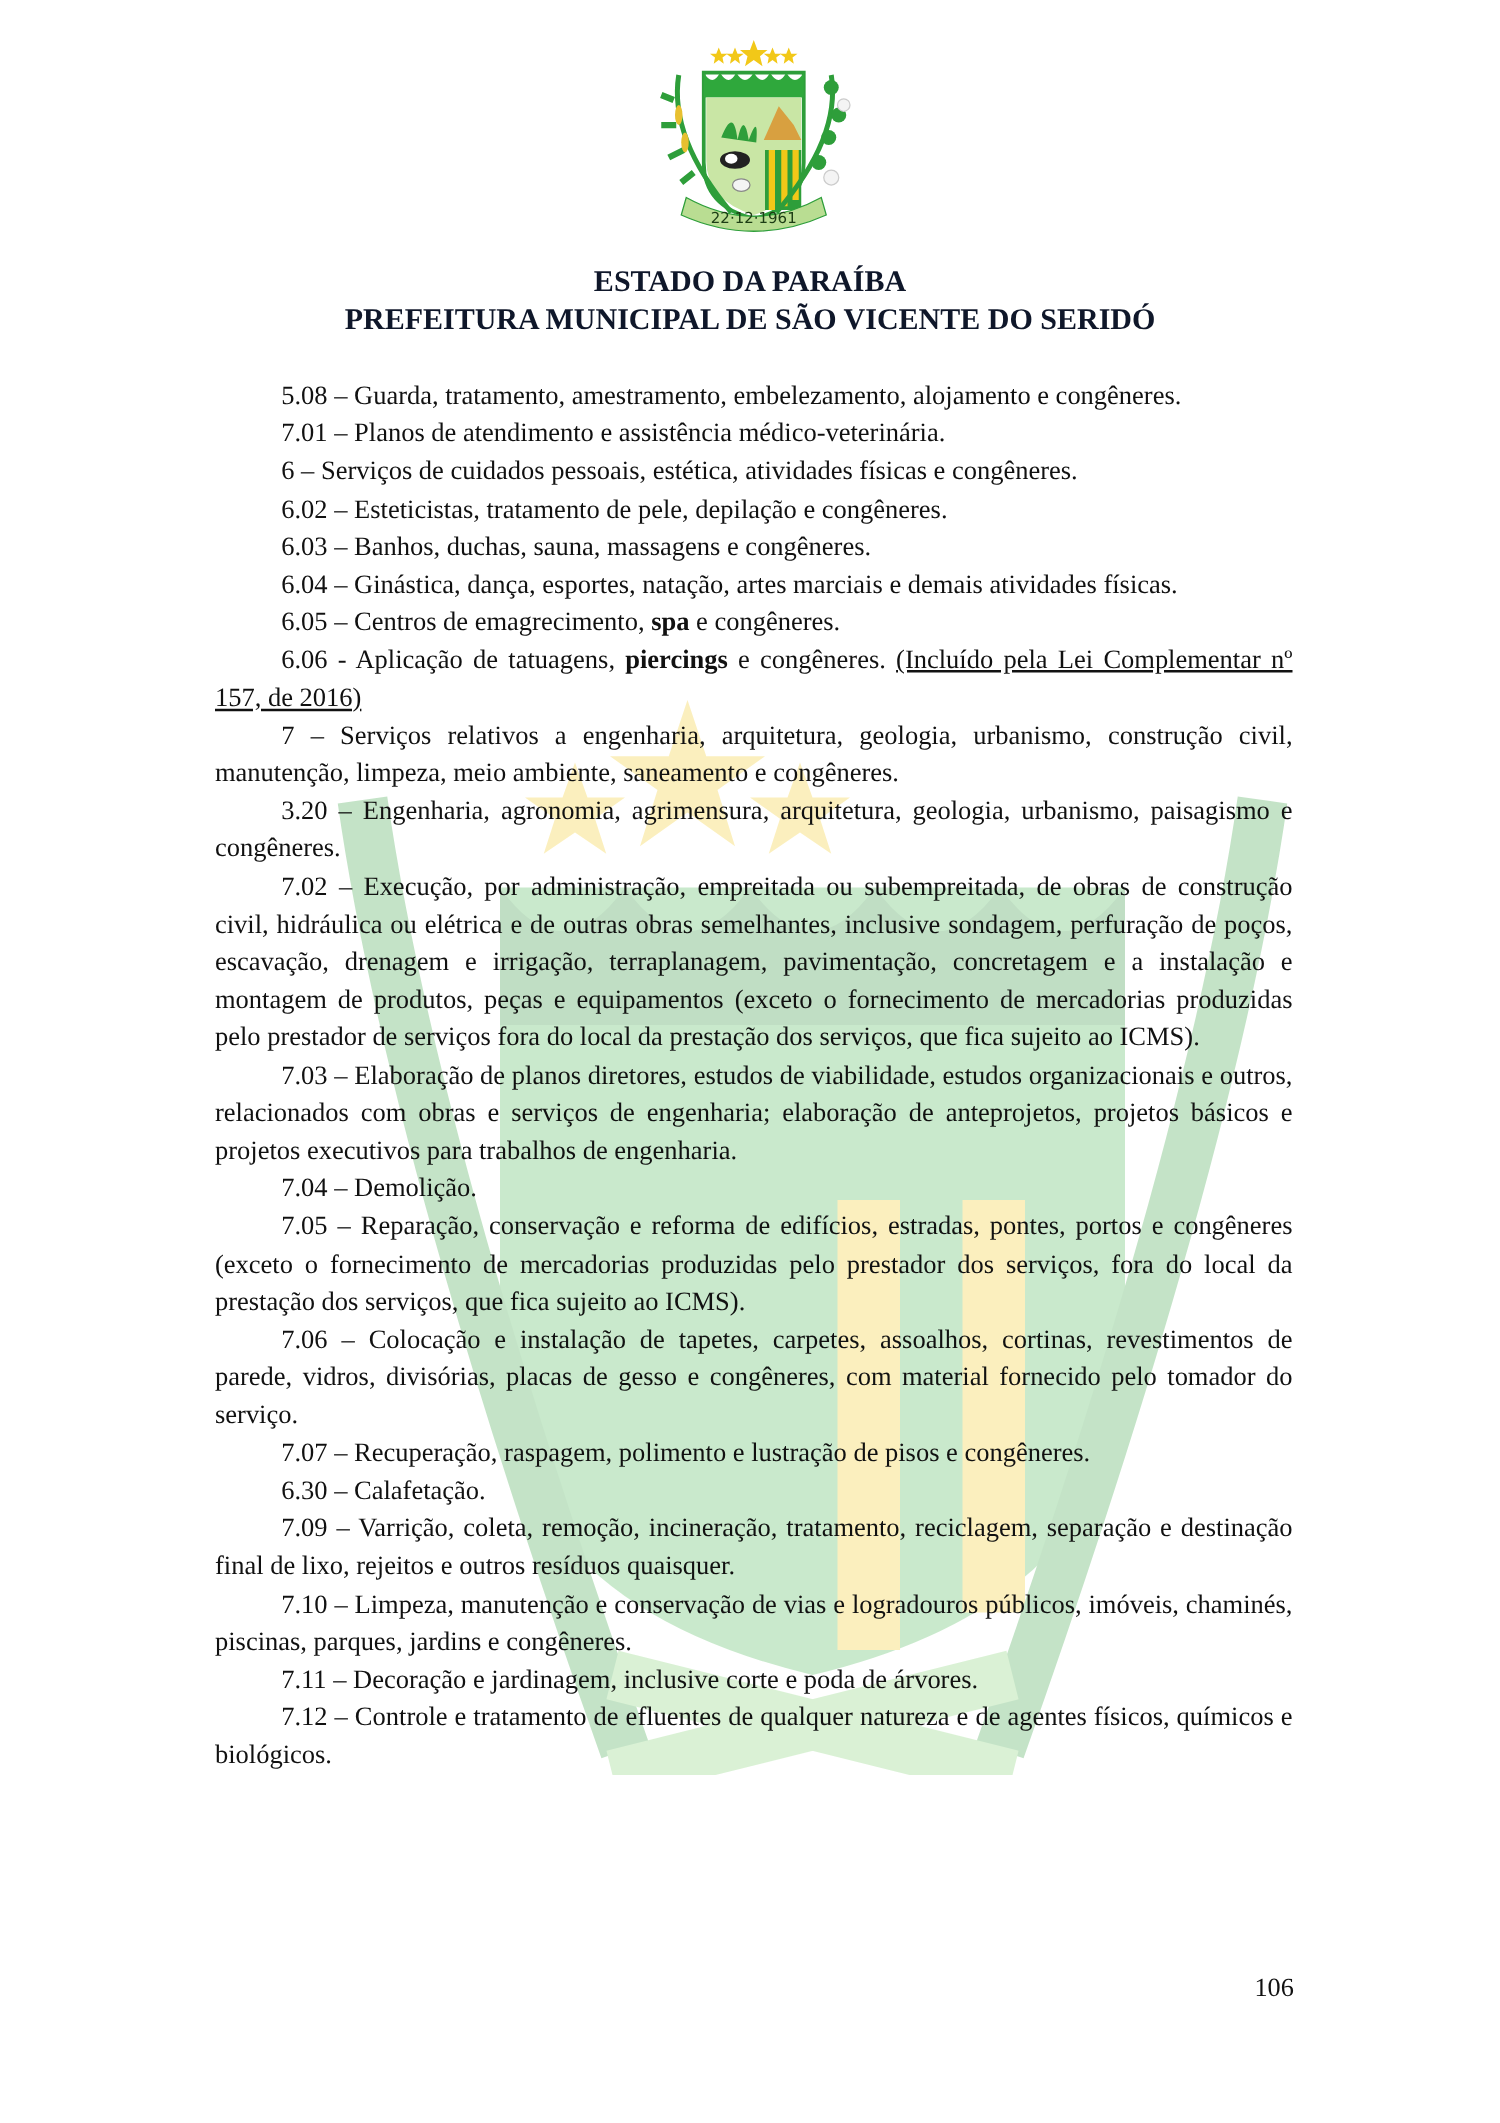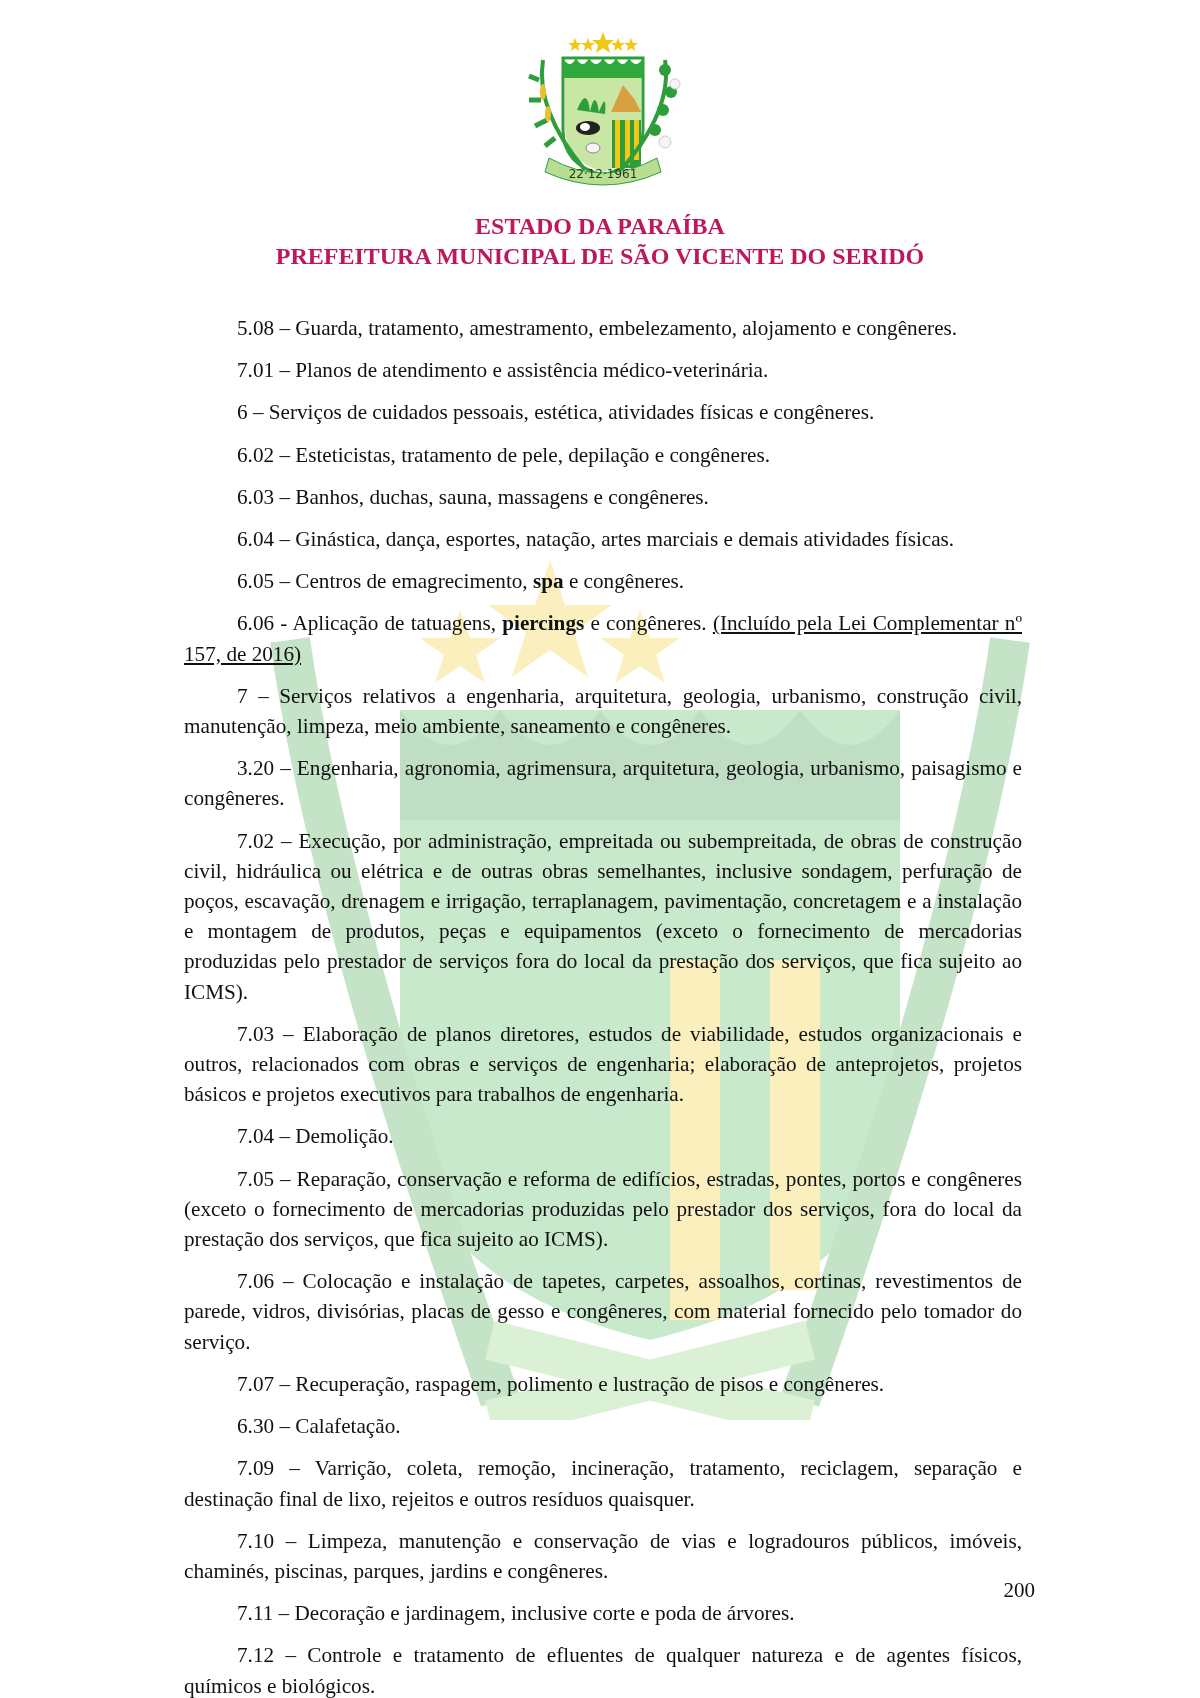--- a/index.html
+++ b/index.html
@@ -4,27 +4,27 @@
 <style>
   html, body { margin: 0; padding: 0; background: #ffffff; }
   body { width: 1200px; height: 1698px; position: relative; overflow: hidden; }
   .page { position: absolute; left: 0; top: 0; width: 1200px; height: 1614px; background: #fff; }
 
   .crest { position: absolute; left: 515px; top: 30px; width: 176px; height: 168px; }
 
   .watermark { position: absolute; left: 250px; top: 520px; width: 800px; height: 900px; opacity: 0.28; pointer-events: none; }
 
   .header { position: absolute; left: 0; width: 1200px; text-align: center;
-            font-family: "Liberation Serif", serif; font-weight: bold; color: #be185d; font-size: 24px; line-height: 30px; }
+            font-family: "Liberation Serif", serif; font-weight: bold; color: #0f172a; font-size: 24px; line-height: 30px; }
   .header.l1 { top: 211px; }
   .header.l2 { top: 241px; }
 
   .body { position: absolute; left: 172px; top: 301px; width: 862px;
           font-family: "Liberation Serif", serif; font-size: 21.2px; line-height: 30.2px; color: #111; }
-  .body p { margin: 12px; text-align: justify; text-indent: 53px; }
+  .body p { margin: 0; text-align: justify; text-indent: 53px; }
   .body b { font-weight: bold; }
   .body u { text-decoration: underline; }
 
   .page-number { position: absolute; left: 985px; top: 1578px; width: 50px; text-align: right;
                  font-family: "Liberation Serif", serif; font-size: 21px; color: #111; }
 </style>
 </head>
 <body>
 
 <div class="page">
@@ -99,14 +99,14 @@
     <p>7.05 – Reparação, conservação e reforma de edifícios, estradas, pontes, portos e congêneres (exceto o fornecimento de mercadorias produzidas pelo prestador dos serviços, fora do local da prestação dos serviços, que fica sujeito ao ICMS).</p>
     <p>7.06 – Colocação e instalação de tapetes, carpetes, assoalhos, cortinas, revestimentos de parede, vidros, divisórias, placas de gesso e congêneres, com material fornecido pelo tomador do serviço.</p>
     <p>7.07 – Recuperação, raspagem, polimento e lustração de pisos e congêneres.</p>
     <p>6.30 – Calafetação.</p>
     <p>7.09 – Varrição, coleta, remoção, incineração, tratamento, reciclagem, separação e destinação final de lixo, rejeitos e outros resíduos quaisquer.</p>
     <p>7.10 – Limpeza, manutenção e conservação de vias e logradouros públicos, imóveis, chaminés, piscinas, parques, jardins e congêneres.</p>
     <p>7.11 – Decoração e jardinagem, inclusive corte e poda de árvores.</p>
     <p>7.12 – Controle e tratamento de efluentes de qualquer natureza e de agentes físicos, químicos e biológicos.</p>
   </div>
 
-  <div class="page-number">200</div>
+  <div class="page-number">106</div>
 </div>
 
 </body></html>

